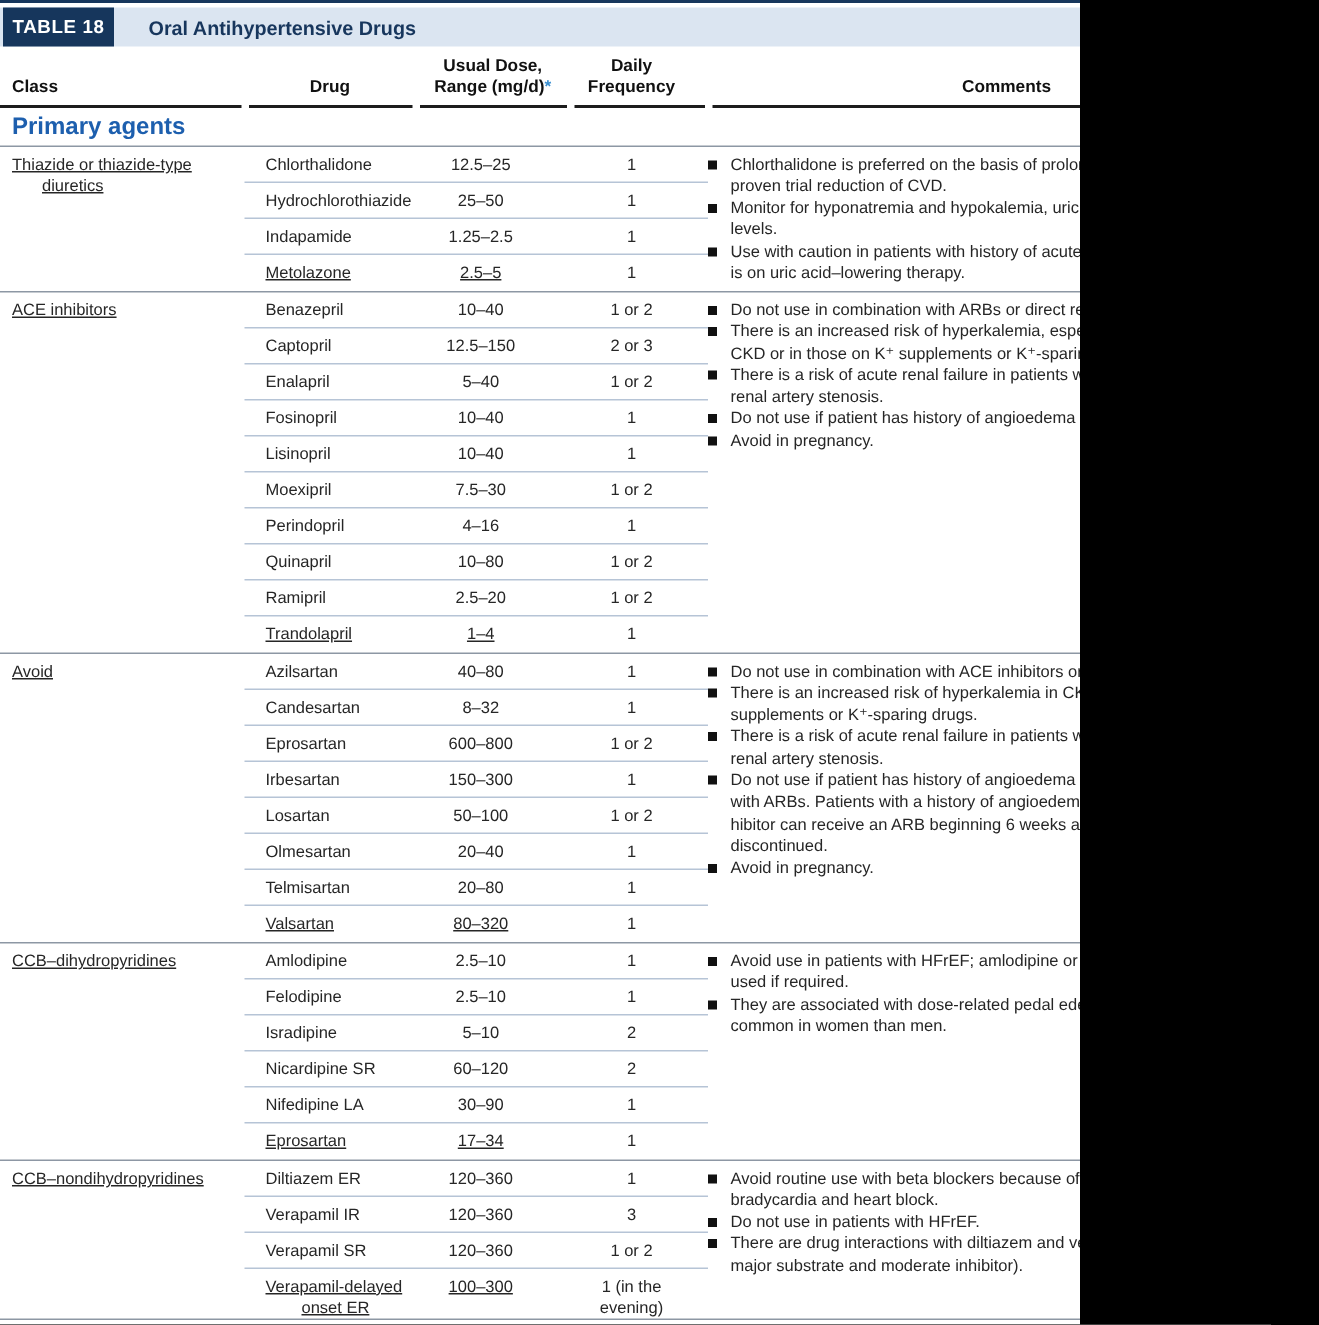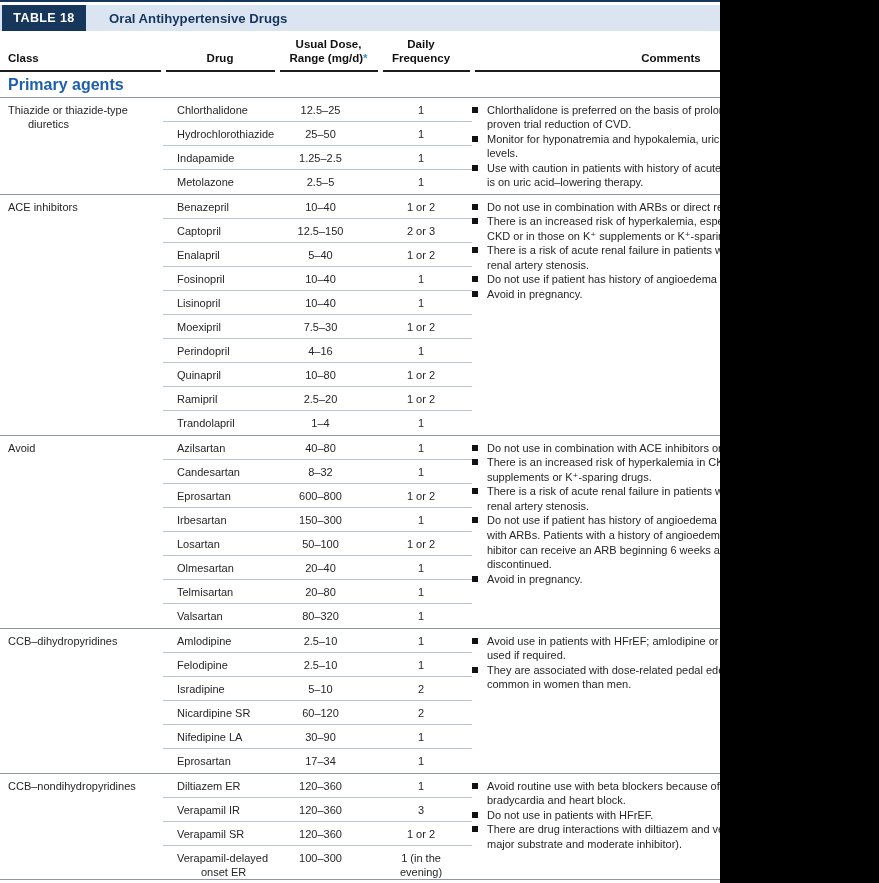--- a/index.html
+++ b/index.html
@@ -7,44 +7,44 @@
     --ast:#3a8fd0; --text:#262626; --rline:#b6c4d6; --sline:#8d97a4;
     --hline:#1c1c1c; --pagebg:#ffffff; --outside:#000000;
   }
   html,body{margin:0;padding:0;background:var(--outside);}
   .page{position:relative;width:720px;height:883px;background:var(--pagebg);
         overflow:hidden;font-family:"Liberation Sans","DejaVu Sans",sans-serif;
         color:var(--text);}
   .top-rule{height:2px;background:var(--navy);margin-bottom:3px;}
   .title-band{height:26px;background:var(--band);display:flex;align-items:stretch;}
   .tag{background:var(--navy);color:#fff;font-weight:bold;font-size:12.5px;
-       letter-spacing:.4px;width:84px;margin-left:2px;display:flex;
+       letter-spacing:.4px;width:74px;margin-left:2px;display:flex;
        align-items:center;justify-content:center;}
   .ttl{color:var(--titletext);font-weight:bold;font-size:13.2px;display:flex;
        align-items:center;margin-left:23px;}
   .inner{width:870px;}
   .thead{position:relative;display:grid;
          grid-template-columns:163px 114px 103px 92px 398px;
          align-items:end;height:41px;border-bottom:2px solid var(--hline);
          box-sizing:border-box;font-weight:bold;font-size:11.5px;color:#111;}
   .th{padding-bottom:5px;text-align:center;white-space:pre-line;line-height:13.5px;}
   .th.clz{text-align:left;padding-left:8px;}
   .th.frq{padding-right:10px;}
   .ast{color:var(--ast);}
   .notch{position:absolute;bottom:-2px;height:2px;width:5px;background:var(--pagebg);}
   .primary{height:26px;display:flex;align-items:center;padding-left:8px;
            color:var(--accent);font-weight:bold;font-size:16px;
            border-bottom:1px solid var(--sline);box-sizing:border-box;}
   .section{display:grid;grid-template-columns:163px 309px 398px;
            border-bottom:1px solid var(--sline);}
-  .cell-class{padding:5px 6px 0 28px;text-indent:-20px;font-size:11px;line-height:14px;}
+  .cell-class{padding:5px 6px 0 28px;text-indent:-20px;font-size:11px;line-height:14px;text-decoration:underline;}
   .drow{display:grid;grid-template-columns:114px 103px 92px;min-height:24px;
         box-sizing:border-box;padding-top:4.5px;border-bottom:1px solid var(--rline);
         font-size:11px;line-height:14px;}
-  .drow.last{border-bottom:none;}
+  .drow.last{border-bottom:none;text-decoration:underline;}
   .dname{padding-left:38px;text-indent:-24px;}
   .ddose{text-align:center;padding-right:16px;}
   .dfreq{text-align:center;padding-right:10px;}
   .finner{display:inline-block;max-width:62px;}
   .cell-comments{padding-top:4.5px;font-size:11px;}
   .citem{display:flex;align-items:flex-start;}
   .bullet{flex:0 0 6px;width:6px;height:6px;background:#111;margin:4px 9px 0 0;}
   .clines{flex:1;min-width:0;}
   .cline{white-space:nowrap;height:14.6px;line-height:14.6px;}
 </style>

